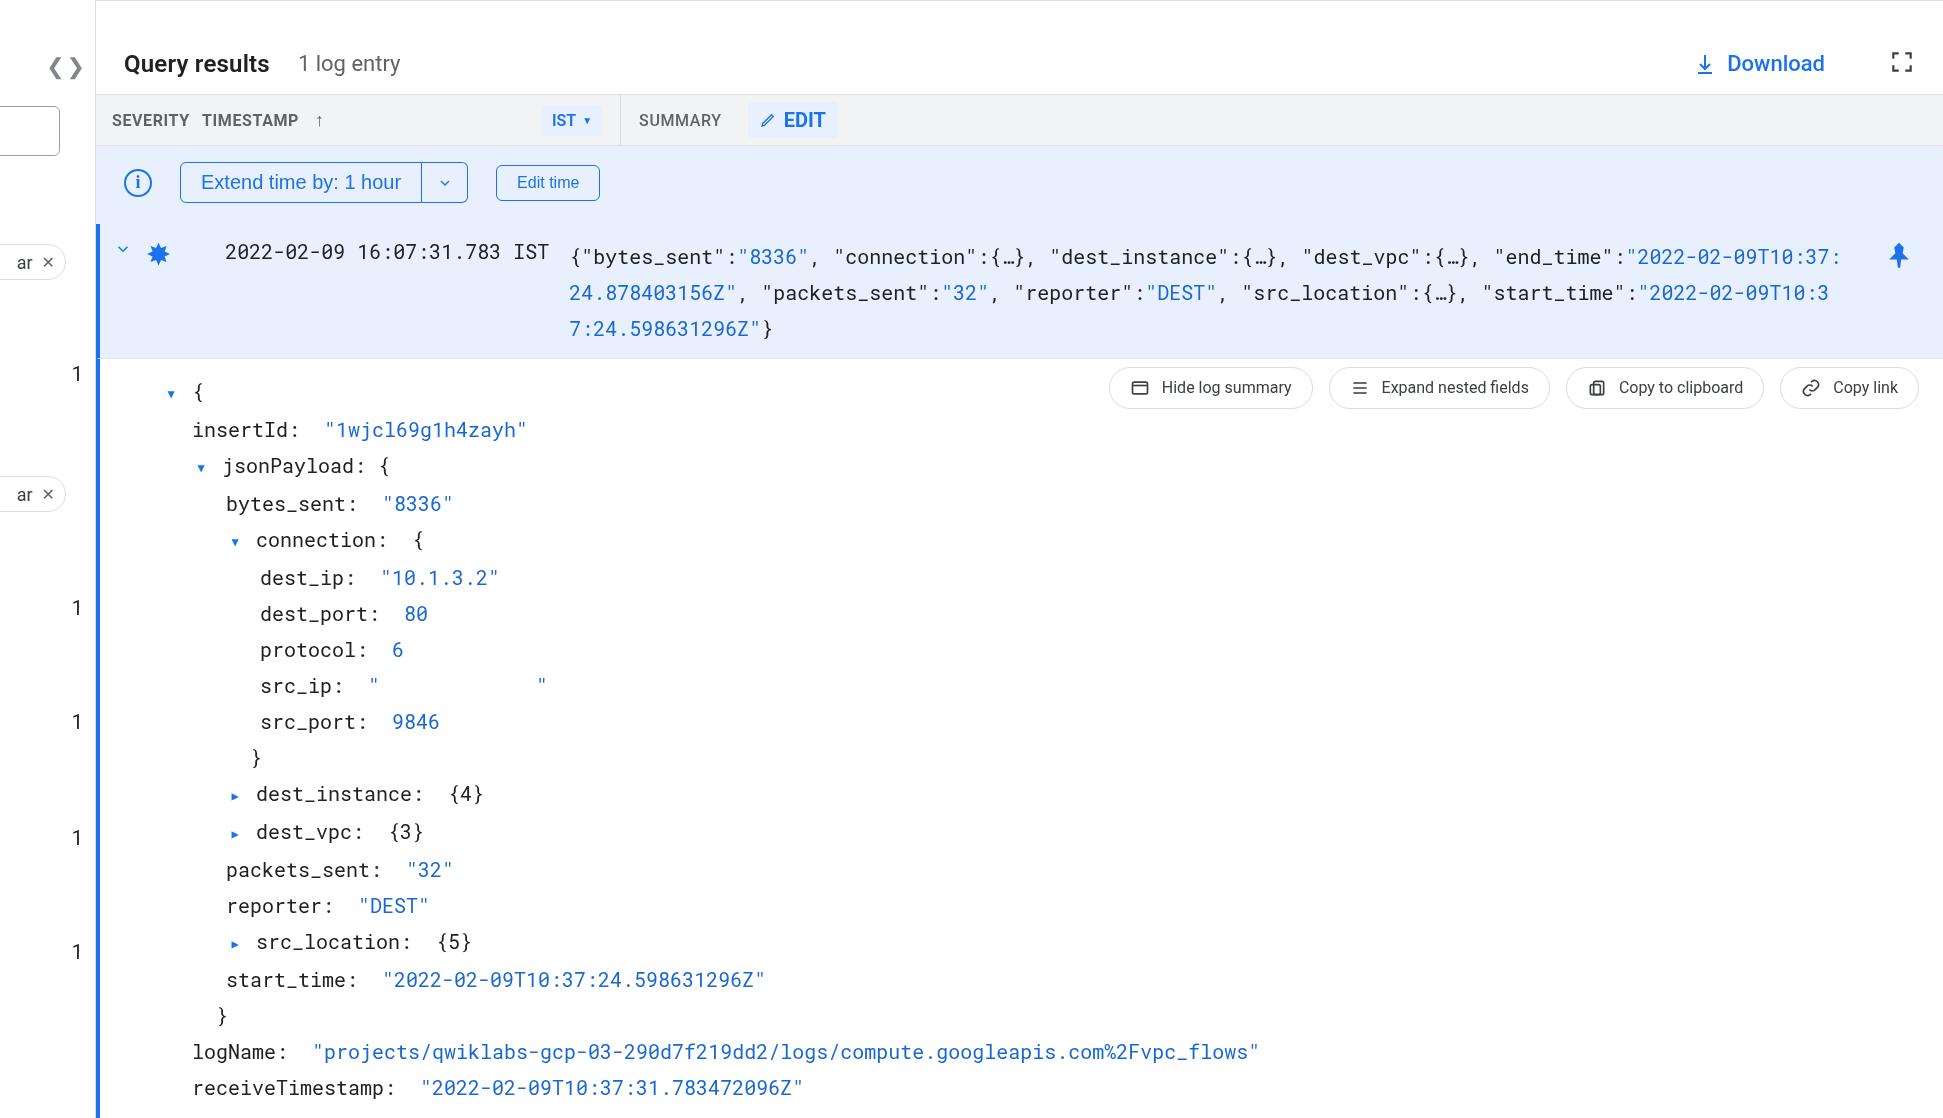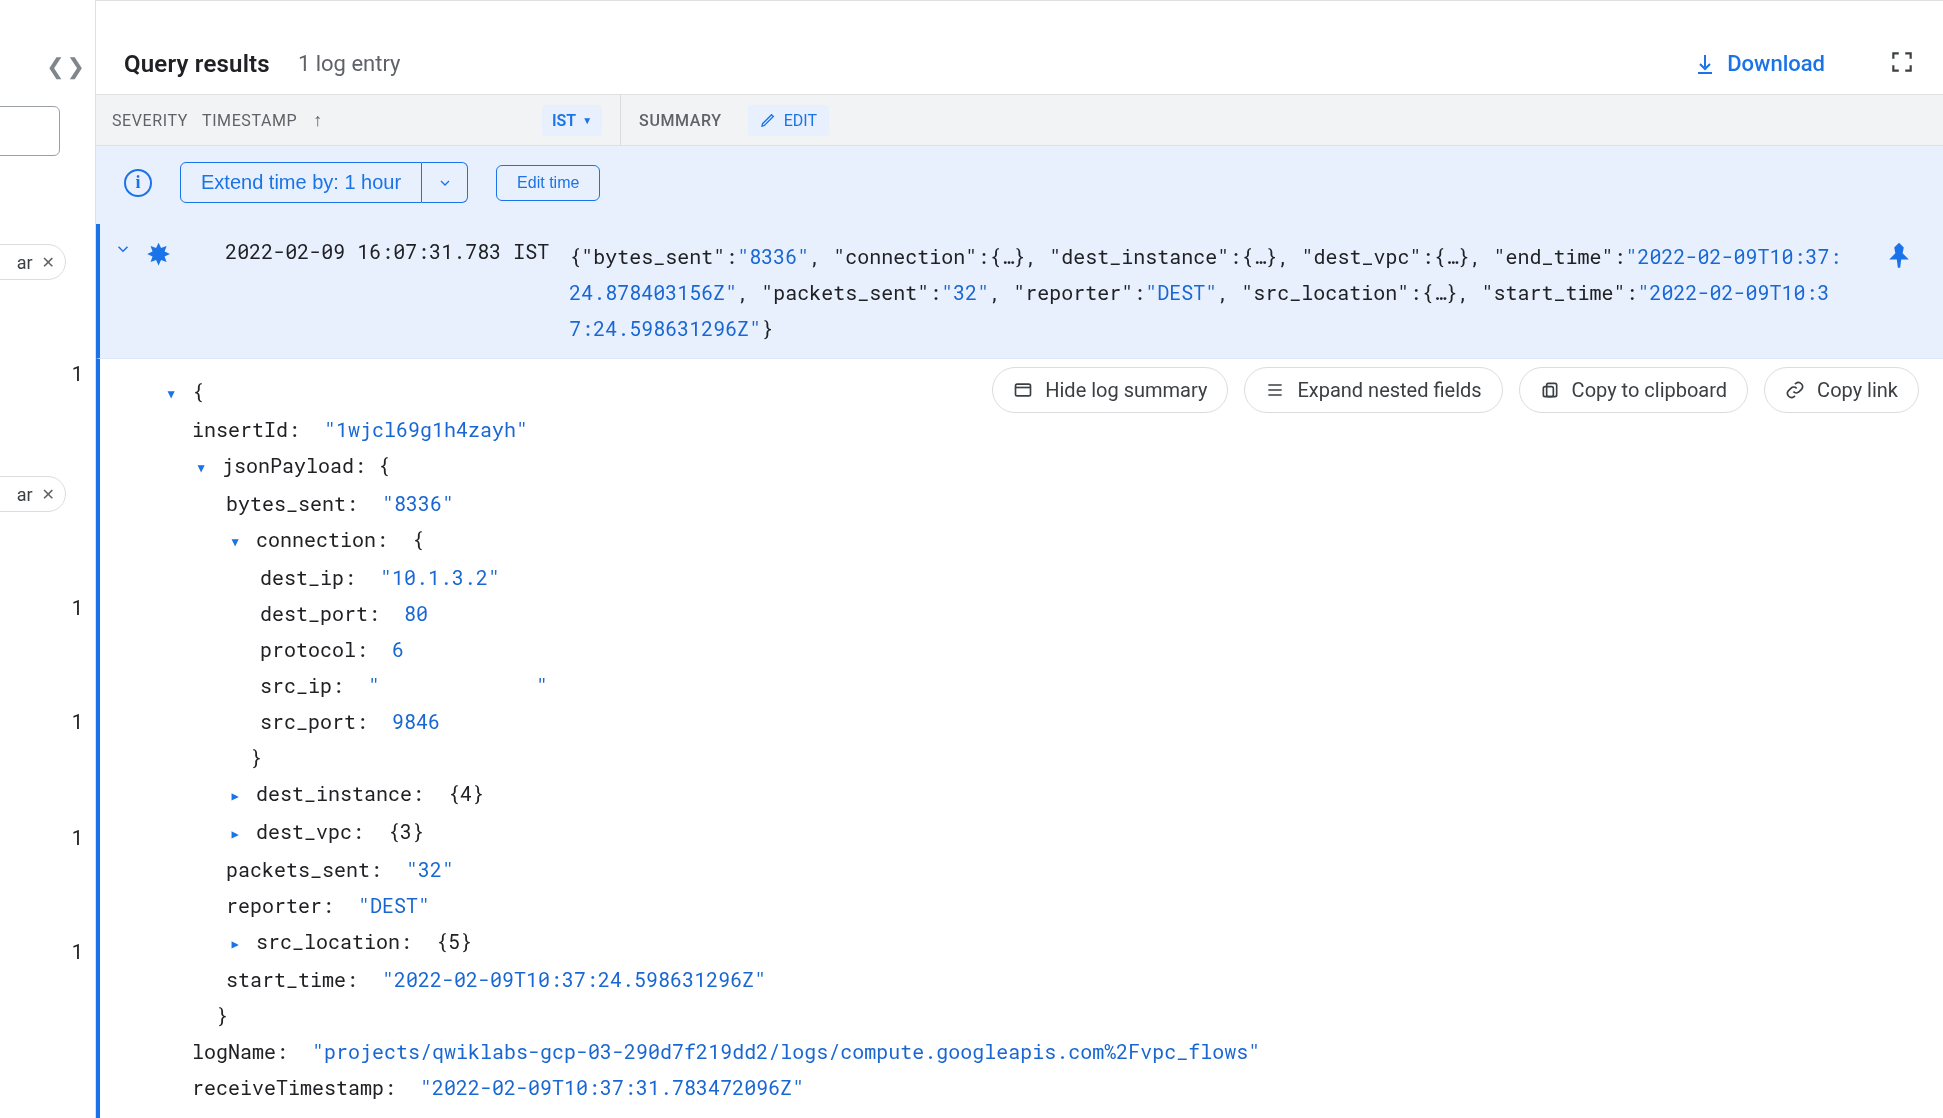--- a/index.html
+++ b/index.html
@@ -93,39 +93,39 @@
 
   
   .cols-bar {
     display: flex; align-items: center;
     height: 52px;
     border-top: 1px solid #e0e0e0;
     border-bottom: 1px solid #e0e0e0;
     background: #f1f3f4;
     padding-left: 16px;
   }
-  .col-label { font-size: 16px; font-weight: 400; color: #5f6368; letter-spacing: 0.6px; }
+  .col-label { font-size: 16px; font-weight: 700; color: #5f6368; letter-spacing: 0.6px; }
   .col-sev { width: 90px; }
   .col-ts { width: 210px; display: flex; align-items: center; gap: 16px; }
   .arrow-up { color: #5f6368; font-size: 18px; }
   .tz-chip {
     margin-left: 130px;
     background: #e8f0fe; color: #1a73e8;
     border-radius: 4px; padding: 6px 10px;
     font-size: 16px; font-weight: 600;
     display: inline-flex; align-items: center; gap: 6px;
   }
   .tz-chip .tri { font-size: 10px; }
   .vsep { width: 1px; height: 52px; background: #dadce0; margin: 0 18px; }
   .col-summary { font-size: 16px; font-weight: 500; color: #5f6368; letter-spacing: 0.6px; text-align: right; }
   .edit-chip {
     margin-left: 26px;
     background: #e8f0fe; color: #1a73e8;
     border-radius: 4px; padding: 6px 12px;
-    font-size: 16px; font-weight: 400;
+    font-size: 20px; font-weight: 700;
     display: inline-flex; align-items: center; gap: 8px;
   }
   .edit-chip svg { width: 16px; height: 16px; }
 
   
   .info-banner {
     background: #e8f0fe;
     border-bottom: 1px solid #e8f0fe;
     padding: 16px 28px 20px 28px;
     display: flex; align-items: center; gap: 28px;
@@ -186,22 +186,22 @@
     position: relative;
     border-left: 4px solid #1a73e8;
     padding: 14px 22px 24px 22px;
   }
   .actions {
     position: absolute; top: 8px; right: 24px;
     display: flex; gap: 16px;
   }
   .pill {
     border: 1px solid #dadce0; border-radius: 24px;
-    padding: 10px 20px; font-size: 20px; color: #3c4043;
-    display: inline-flex; align-items: center; gap: 12px;
+    padding: 10px 20px; font-size: 16px; color: #3c4043;
+    display: inline-flex; gap: 12px;
     cursor: pointer; background: #fff;
   }
   .pill svg { width: 20px; height: 20px; }
 
   
   .tree { font-size: 20px; line-height: 36px; }
   .tree ul { list-style: none; margin: 0; padding: 0; }
   .tree li { white-space: pre; }
   .toggle {
     display: inline-block; width: 18px; text-align: center;

